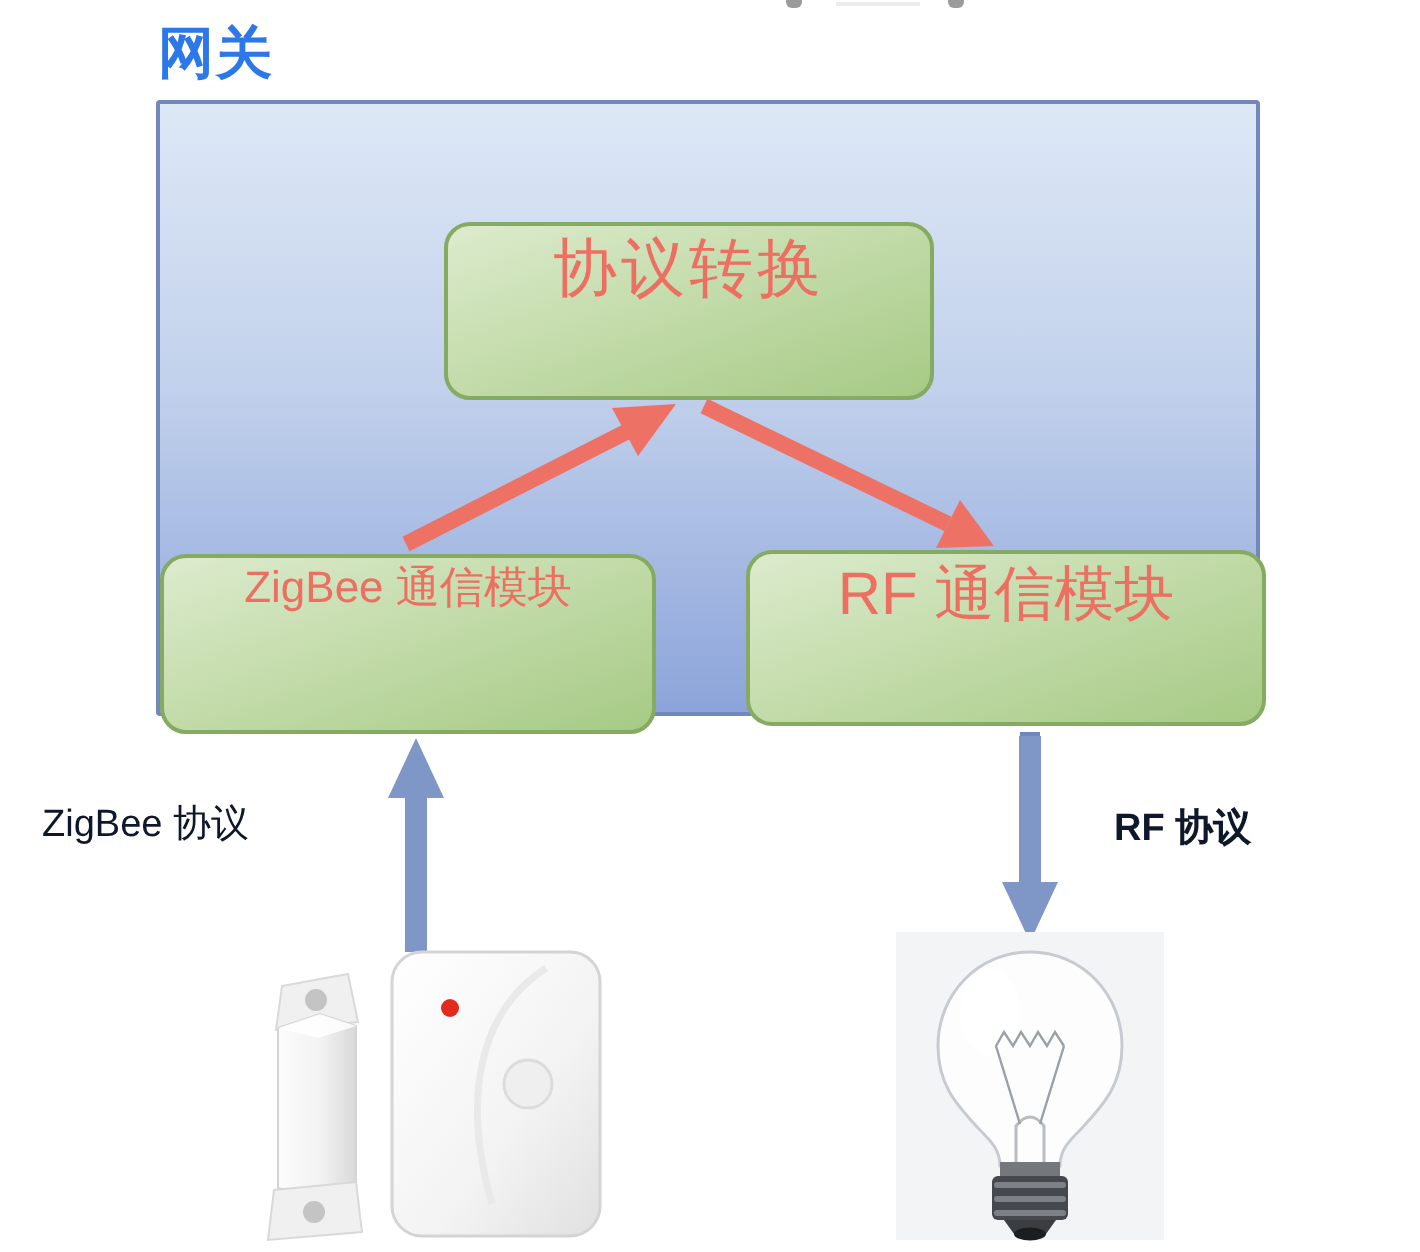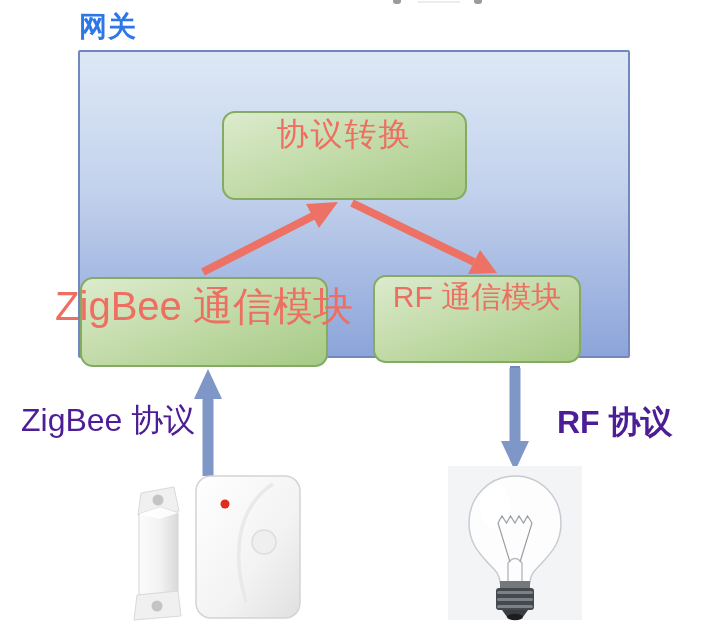--- a/index.html
+++ b/index.html
@@ -71,41 +71,41 @@
     width: 245px;
     height: 89px;
     font-size: 32px;
     letter-spacing: 2px;
   }
   .node-zigbee {
     left: 80px;
     top: 277px;
     width: 248px;
     height: 90px;
-    font-size: 40px;
+    font-size: 22px;
   }
   .node-rf {
     left: 373px;
     top: 275px;
-    width: 208px;
+    width: 260px;
     height: 88px;
     font-size: 30px;
   }
   .arrows-layer {
     position: absolute;
     left: 0;
     top: 0;
     width: 710px;
     height: 626px;
     pointer-events: none;
   }
   .edge-label {
     position: absolute;
-    color: #4c1d95;
-    font-size: 32px;
+    color: #0f172a;
+    font-size: 19px;
     white-space: nowrap;
   }
   .edge-label.zigbee { left: 21px; top: 399px; }
   .edge-label.rf     { left: 557px; top: 401px; font-weight: bold; }
   .device {
     position: absolute;
   }
   .device.sensor { left: 108px; top: 468px; width: 200px; height: 158px; }
   .device.bulb   { left: 448px; top: 462px; width: 134px; height: 160px; }
 </style>

